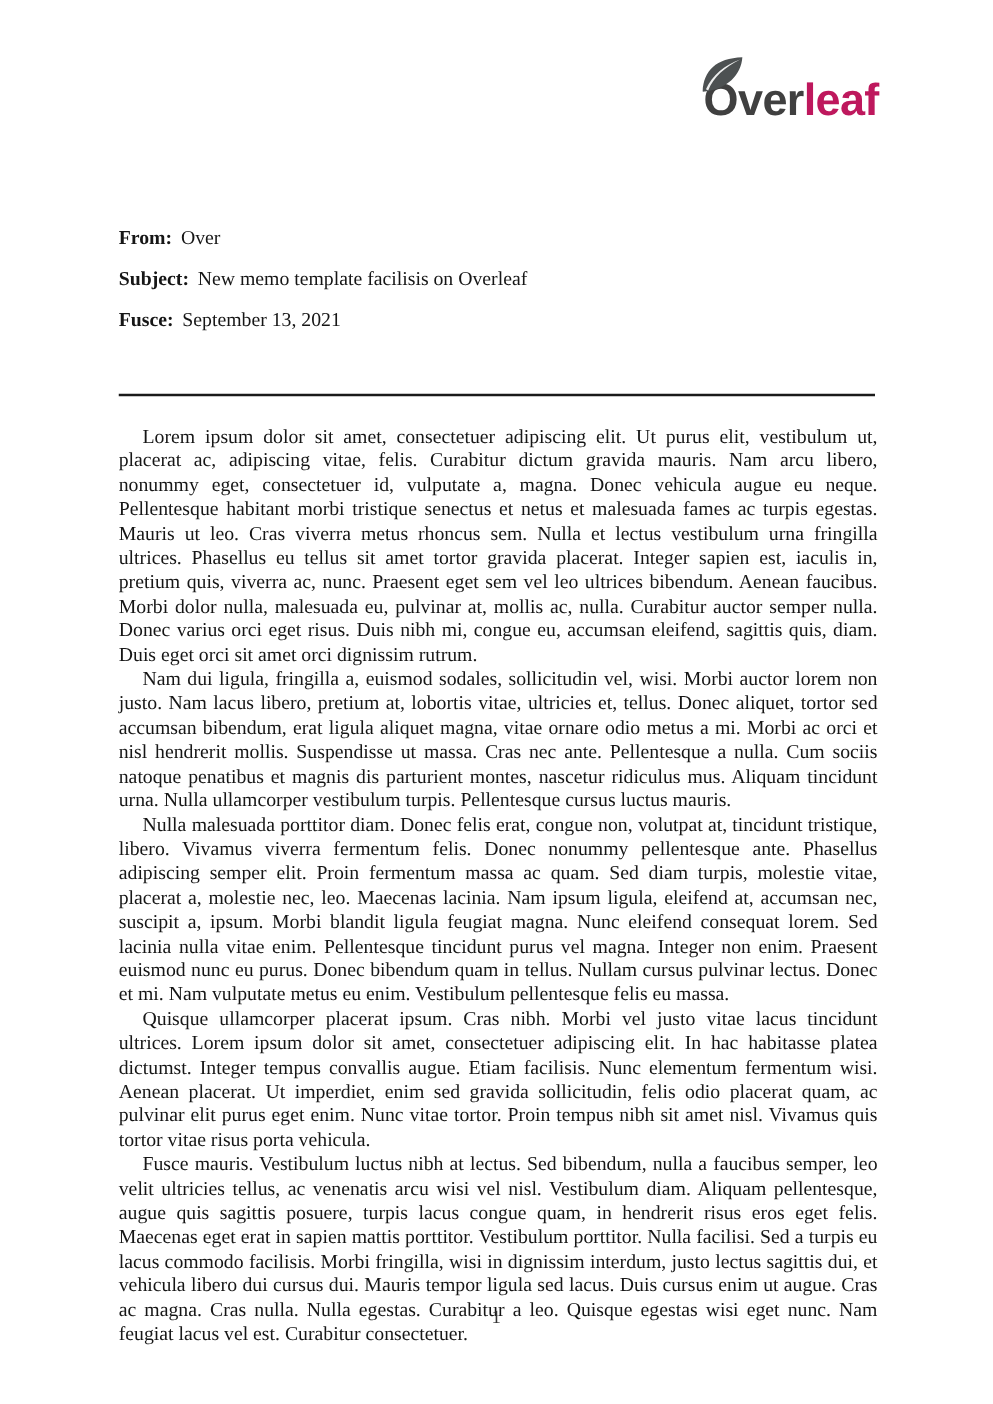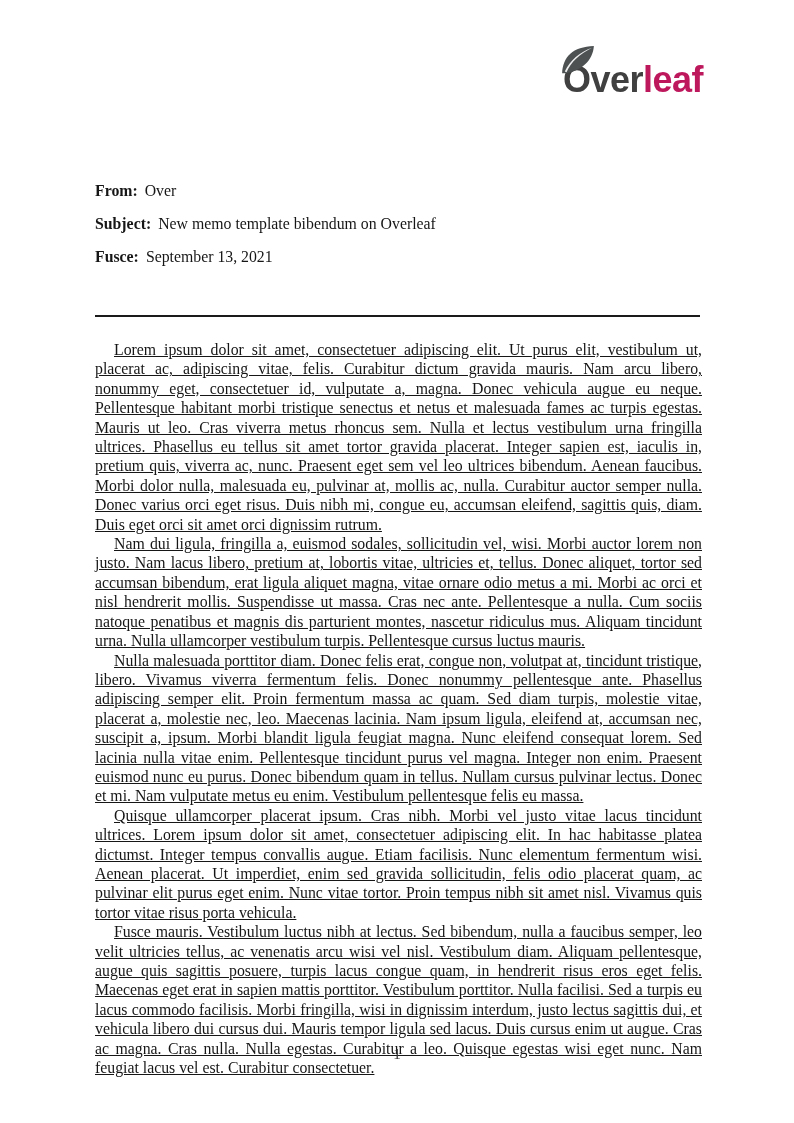--- a/index.html
+++ b/index.html
@@ -60,21 +60,20 @@
   
   .body-text {
     position: absolute;
     top: 340px;
     left: 95px;
     right: 92px;
     font-size: 15.8px;
     line-height: 19.4px;
     text-align: justify;
     hyphens: auto;
-    text-decoration: underline;
     -webkit-hyphens: auto;
   }
   .body-text p { text-indent: 19px; margin: 0; }
 
   
   .page-number {
     position: absolute;
     top: 1046px;
     left: 0;
     right: 0;
@@ -96,21 +95,21 @@
       </svg>
     </span>
     <span class="gray">Over</span><span class="green">leaf</span>
   </div>
 
   <div class="memo">
     <div class="memo-row">
       <span class="memo-label">From:</span><span class="memo-value">Over</span>
     </div>
     <div class="memo-row">
-      <span class="memo-label">Subject:</span><span class="memo-value">New memo template bibendum on Overleaf</span>
+      <span class="memo-label">Subject:</span><span class="memo-value">New memo template facilisis on Overleaf</span>
     </div>
     <div class="memo-row">
       <span class="memo-label">Fusce:</span><span class="memo-value">September 13, 2021</span>
     </div>
   </div>
 
   <div class="rule"></div>
 
   <div class="body-text">
     <p>Lorem ipsum dolor sit amet, consectetuer adipiscing elit. Ut purus elit, vestibulum ut, placerat ac, adipiscing vitae, felis. Curabitur dictum gravida mauris. Nam arcu libero, nonummy eget, consectetuer id, vulputate a, magna. Donec vehicula augue eu neque. Pellentesque habitant morbi tristique senectus et netus et malesuada fames ac turpis egestas. Mauris ut leo. Cras viverra metus rhoncus sem. Nulla et lectus vestibulum urna fringilla ultrices. Phasellus eu tellus sit amet tortor gravida placerat. Integer sapien est, iaculis in, pretium quis, viverra ac, nunc. Praesent eget sem vel leo ultrices bibendum. Aenean faucibus. Morbi dolor nulla, malesuada eu, pulvinar at, mollis ac, nulla. Curabitur auctor semper nulla. Donec varius orci eget risus. Duis nibh mi, congue eu, accumsan eleifend, sagittis quis, diam. Duis eget orci sit amet orci dignissim rutrum.</p>

